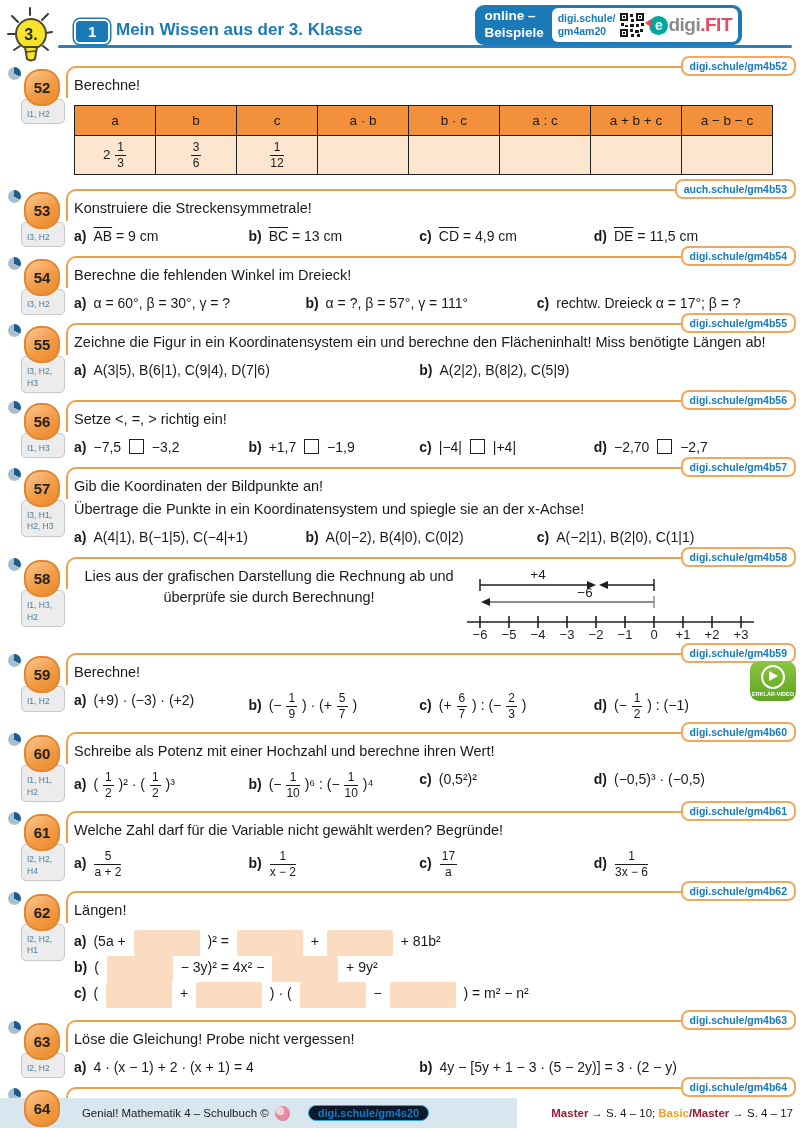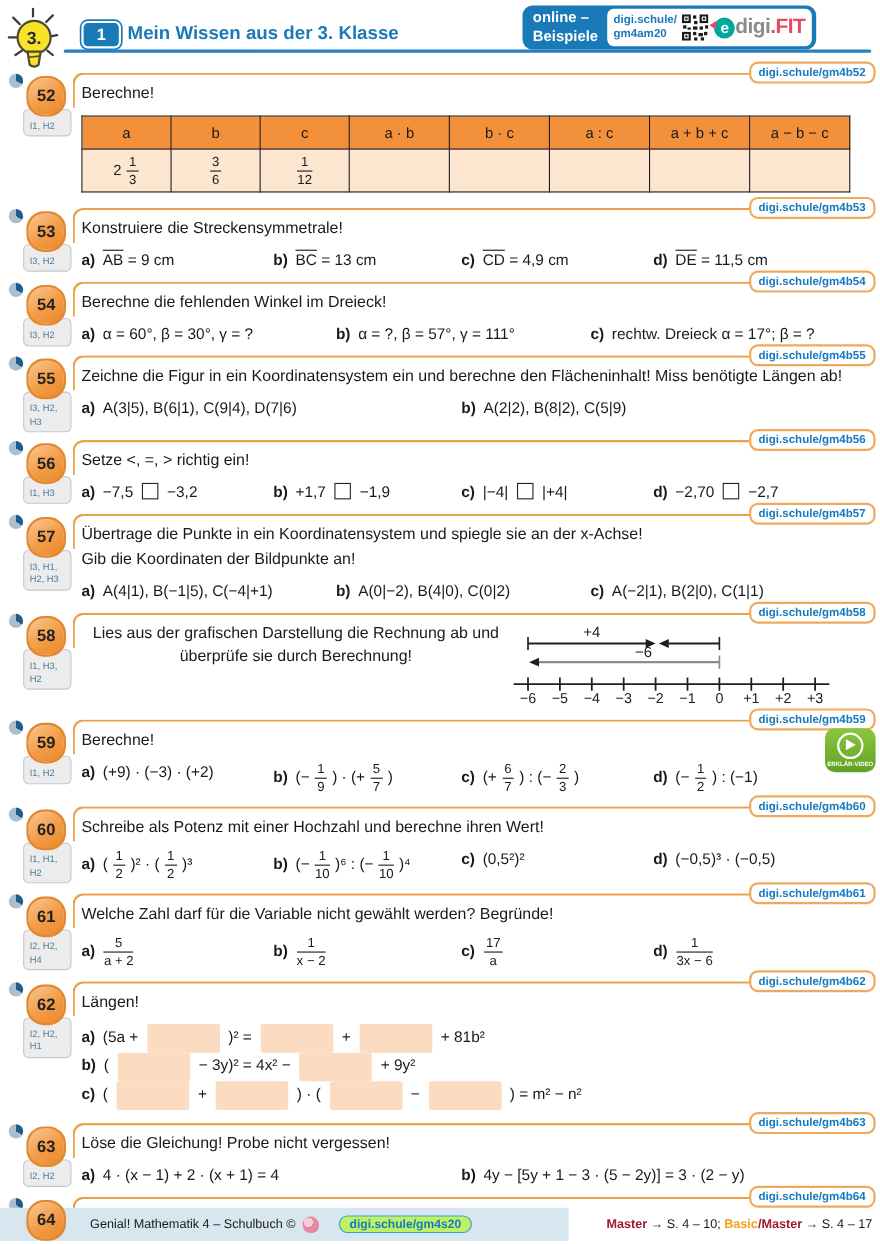--- a/index.html
+++ b/index.html
@@ -77,21 +77,21 @@
         border-top:5.5px solid transparent;border-bottom:5.5px solid transparent;}
   .videotext{display:block;font-size:5.5px;font-weight:bold;color:#fff;text-align:center;line-height:1.3;
         padding:0 2px 2px;}
   
   .footer{position:absolute;left:0;right:0;bottom:3px;height:30px;display:flex;align-items:stretch;font-size:11.5px;}
   .footer-left{background:#d8e6f0;width:517px;flex:none;display:flex;align-items:center;}
   .fpage{font-weight:bold;font-size:12.5px;margin-left:30px;}
   .fimprint{margin-left:38px;}
   .pubicon{display:inline-block;width:15px;height:15px;border-radius:50%;margin:0 4px 0 6px;vertical-align:-3px;
         background:radial-gradient(circle at 35% 35%,#f6cdd8 0 30%,#e58aa0 31% 70%,#d96a87 71% 100%);}
-  .flink{background:#bef264;border:1.7px solid #35a3c9;border-radius:9px;color:#1779be;font-weight:bold;
+  .flink{background:#0f172a;border:1.7px solid #35a3c9;border-radius:9px;color:#1779be;font-weight:bold;
         font-size:11px;padding:1px 9px;margin-left:14px;}
   .footer-right{flex:1;display:flex;align-items:center;justify-content:flex-end;padding-right:4px;background:#fff;}
   .fmaster{color:#9e1b32;font-weight:bold;}
   .fbasic{color:#f5a11f;font-weight:bold;}
   .fref{margin:0 3px;}
 </style>
 </head>
 <body>
 
 <div class="page">
@@ -198,21 +198,21 @@
     </div>
   </div>
 
   <div class="ex">
     <div class="gutter">
       <span class="pie"></span>
       <div class="numbadge">53</div>
       <div class="tagbadge">I3, H2</div>
     </div>
     <div class="content">
-      <span class="linkbadge">digi.schule/gm4b53</span>
+      <span class="linkbadge">auch.schule/gm4b53</span>
       <div class="extitle">Konstruiere die Streckensymmetrale!</div>
       <div class="items cols4">
         <span class="item"><b>a)</b><span><span class="ovl">AB</span> = 9 cm</span></span>
         <span class="item"><b>b)</b><span><span class="ovl">BC</span> = 13 cm</span></span>
         <span class="item"><b>c)</b><span><span class="ovl">CD</span> = 4,9 cm</span></span>
         <span class="item"><b>d)</b><span><span class="ovl">DE</span> = 11,5 cm</span></span>
       </div>
     </div>
   </div>
 
@@ -268,22 +268,22 @@
   </div>
 
   <div class="ex">
     <div class="gutter">
       <span class="pie"></span>
       <div class="numbadge">57</div>
       <div class="tagbadge">I3, H1, H2, H3</div>
     </div>
     <div class="content">
       <span class="linkbadge">digi.schule/gm4b57</span>
+      <div class="extitle">Gib die Koordinaten der Bildpunkte an!</div>
       <div class="extitle">Übertrage die Punkte in ein Koordinatensystem und spiegle sie an der x-Achse!</div>
-      <div class="extitle">Gib die Koordinaten der Bildpunkte an!</div>
       <div class="items cols3">
         <span class="item"><b>a)</b><span>A(4|1),  B(−1|5),  C(−4|+1)</span></span>
         <span class="item"><b>b)</b><span>A(0|−2),  B(4|0),  C(0|2)</span></span>
         <span class="item"><b>c)</b><span>A(−2|1),  B(2|0),  C(1|1)</span></span>
       </div>
     </div>
   </div>
 
   <div class="ex">
     <div class="gutter">

